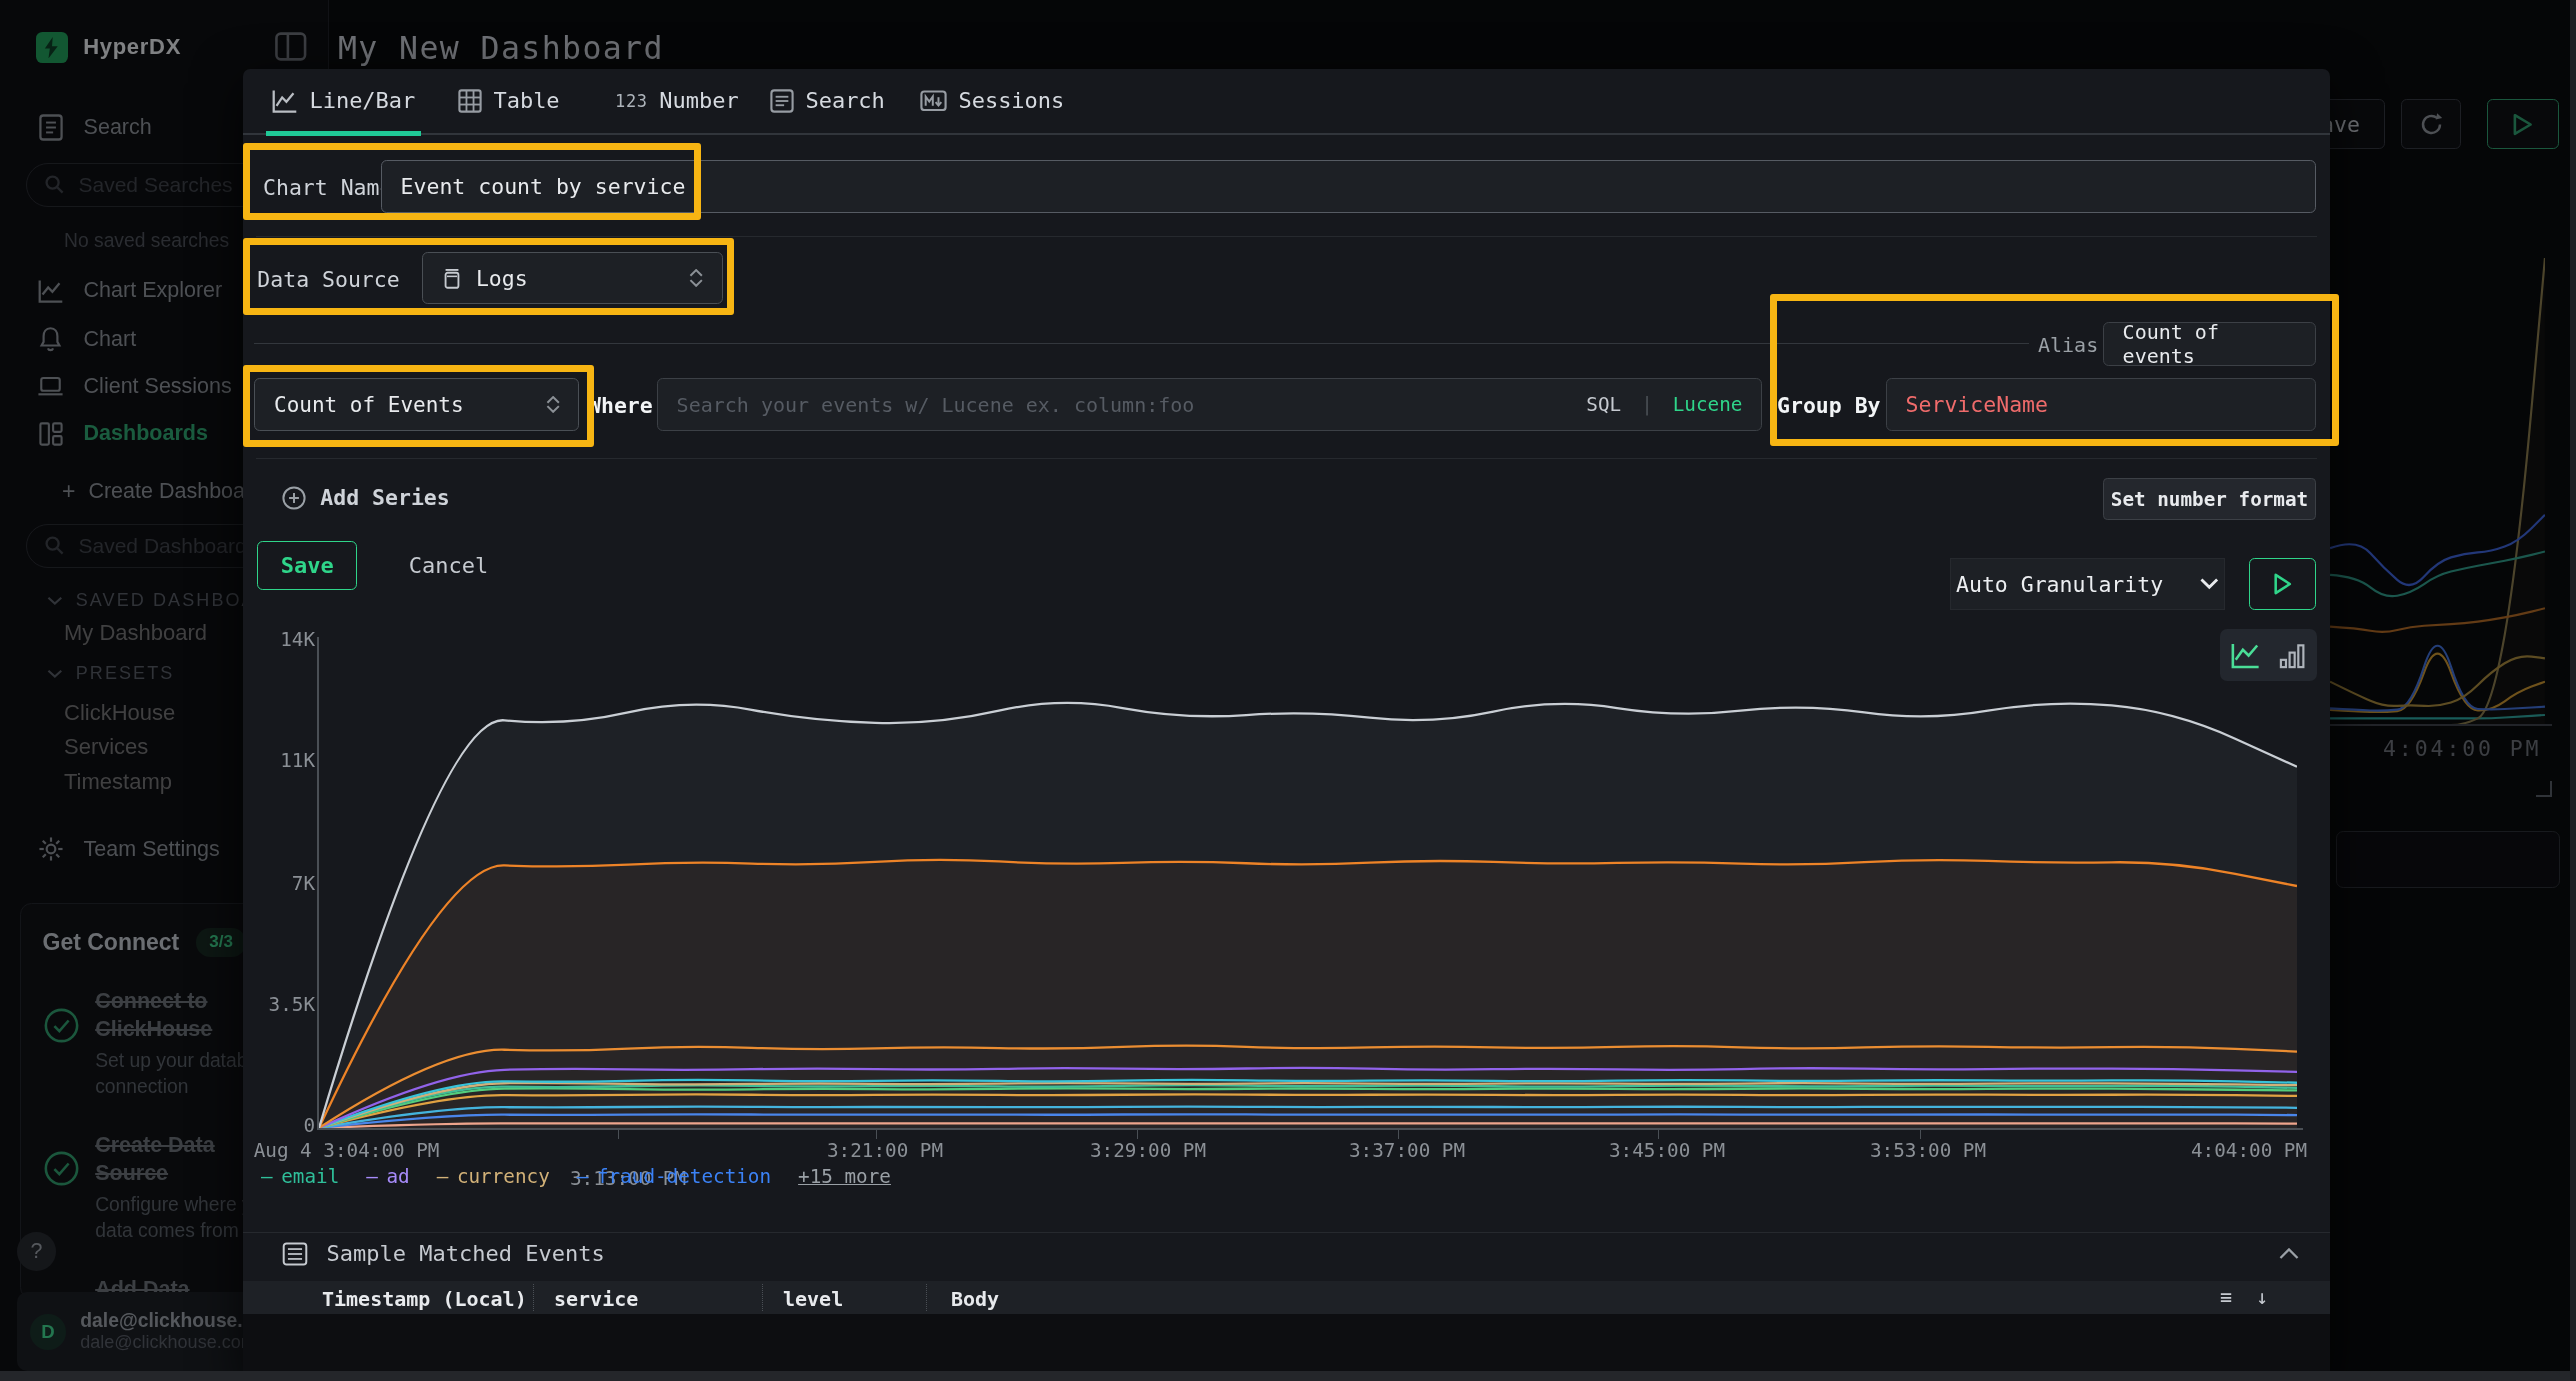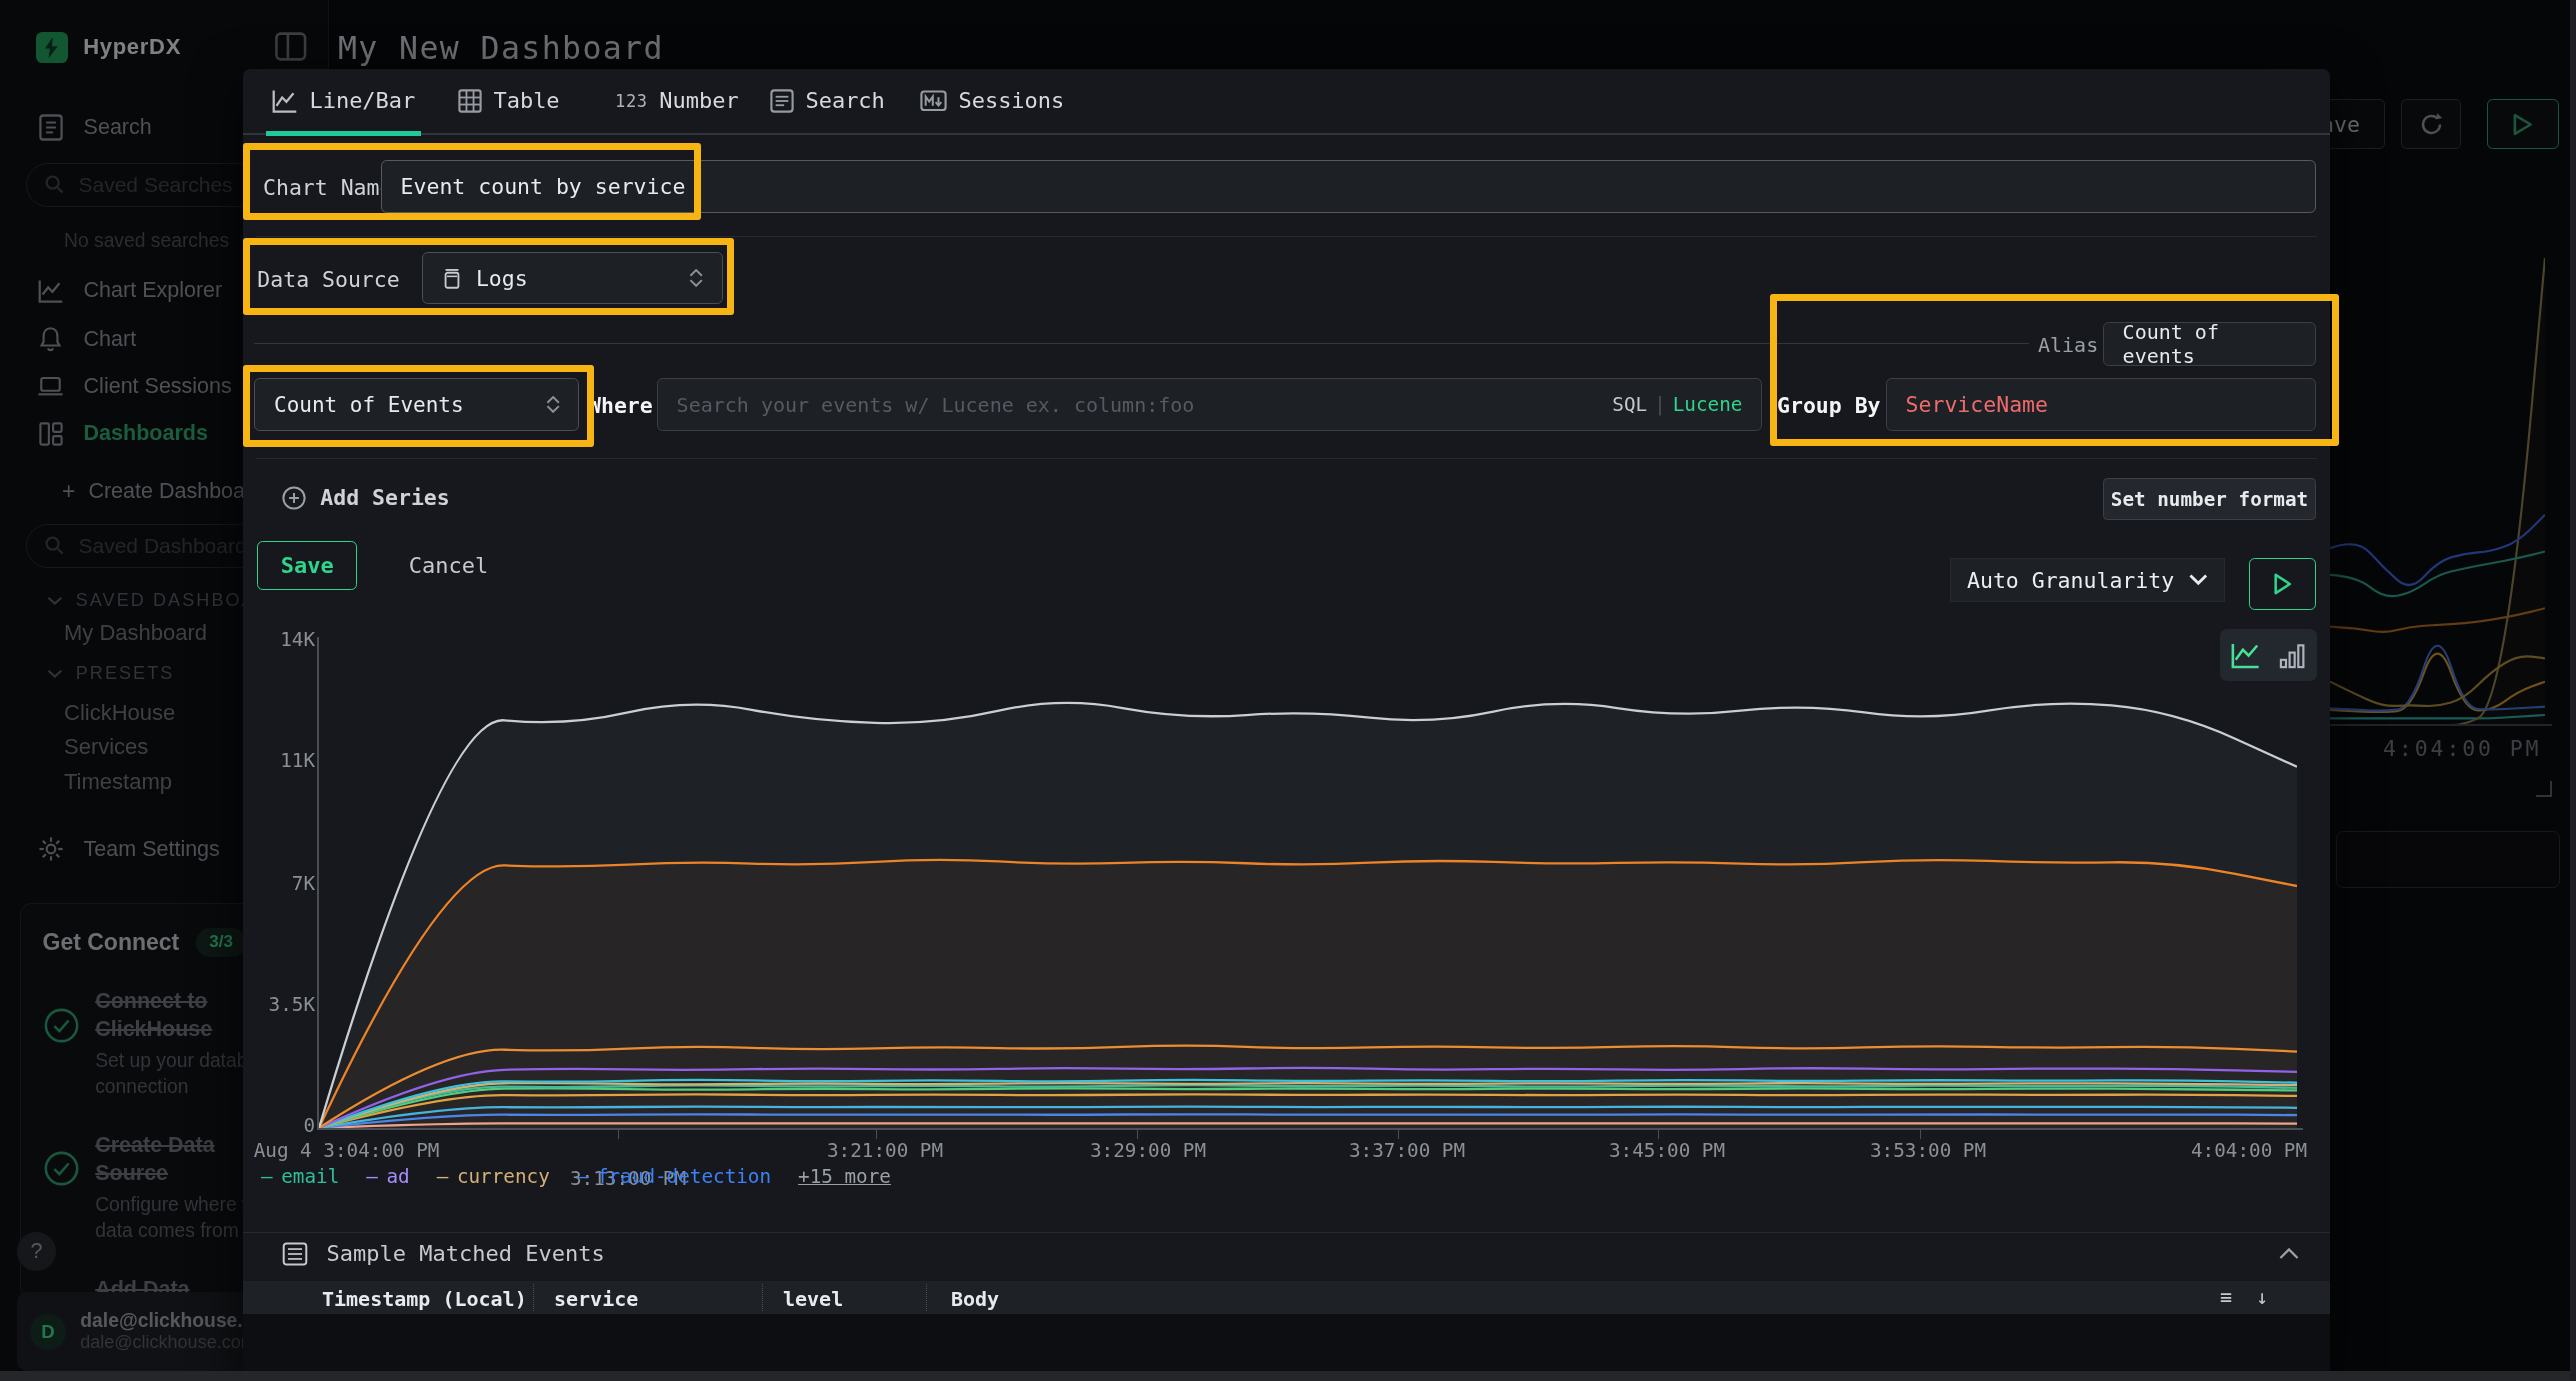--- a/index.html
+++ b/index.html
@@ -84,23 +84,23 @@
     font-size:21.5px; display:flex; align-items:center; padding:0 18.6px; }
   .divider { position:absolute; left:13px; right:13px; height:1.4px; background:#26292e; }
 
   .sel-chevrons { margin-left:auto; display:flex; flex-direction:column; gap:1.4px; }
 
   #save-btn { position:absolute; left:14.3px; top:472px; width:100px; height:49px;
     border:1.4px solid #2fd58a; border-radius:5.7px; color:#2fd58a; font-size:22px; font-weight:bold;
     display:flex; align-items:center; justify-content:center; background:transparent; }
   #cancel-btn { position:absolute; left:159px; top:472px; width:93px; height:49px;
     color:#c6cad0; font-size:22px; display:flex; align-items:center; justify-content:center; }
-  #granularity { position:absolute; left:1707px; top:489px; width:275px; height:44px;
+  #granularity { position:absolute; left:1707px; top:489px; width:275px; height:52px;
     background:#1d2025; border:1.4px solid #26292e; border-radius:0; color:#eceef1; font-size:21.5px;
-    display:flex; align-items:center; justify-content:space-between; padding:0 16px; }
+    display:flex; align-items:center; justify-content:space-between; padding:0 5px; }
   #run-btn { position:absolute; left:2006px; top:489px; width:67px; height:52px;
     border:1.4px solid #2fd58a; border-radius:5.7px; display:flex; align-items:center; justify-content:center; }
   #chart-toggle { position:absolute; left:1977px; top:560px; width:97px; height:52px;
     background:#23272e; border-radius:7.2px; display:flex; align-items:center; justify-content:center;
     gap:15.7px; z-index:5; }
 
   .ytick { position:absolute; right:2015px; width:64px; text-align:right; color:#8b9096; font-size:19.3px; }
   .yaxis { position:absolute; left:74px; top:568px; width:2.1px; height:492px; background:#4a4f55; }
   .xaxis { position:absolute; left:74px; top:1059px; width:1986px; height:2.1px; background:#4a4f55; }
   .xtickmark { position:absolute; top:1061px; width:1.4px; height:8.6px; background:#4a4f55; }
@@ -438,21 +438,21 @@
           <polyline points="1,4.5 5,0.5 9,4.5" fill="none" stroke="#8b9096" stroke-width="1.4"></polyline>
         </svg>
       <svg width="14.3" height="7.9" viewBox="0 0 10 5">
           <polyline points="1,0.5 5,4.5 9,0.5" fill="none" stroke="#8b9096" stroke-width="1.4"></polyline>
         </svg>
     </span>
   </div>
   <div class="abs f-label strong" style="left:345px; top:324px;">Where</div>
   <div class="abs inp" style="left:414px; top:309px; width:1105px; height:53px; color:#565b63; font-size:20px;">
     <span>Search your events w/ Lucene ex. column:foo</span>
-    <span style="margin-left:auto; display:flex; gap:7px; font-size:19.3px;">
+    <span style="margin-left:auto; display:flex; gap:20px; font-size:19.3px;">
       <span style="color:#c6cad0;">SQL</span>
       <span style="color:#4a4f55;">|</span>
       <span style="color:#2fd58a;">Lucene</span>
     </span>
   </div>
   <div class="abs f-label strong" style="left:1534px; top:324px;">Group By</div>
   <div class="abs inp" style="left:1643px; top:309px; width:430px; height:53px;">
     <span style="color:#ef6b6b;">ServiceName</span>
   </div>
   <div class="divider" style="top:389px;"></div>

